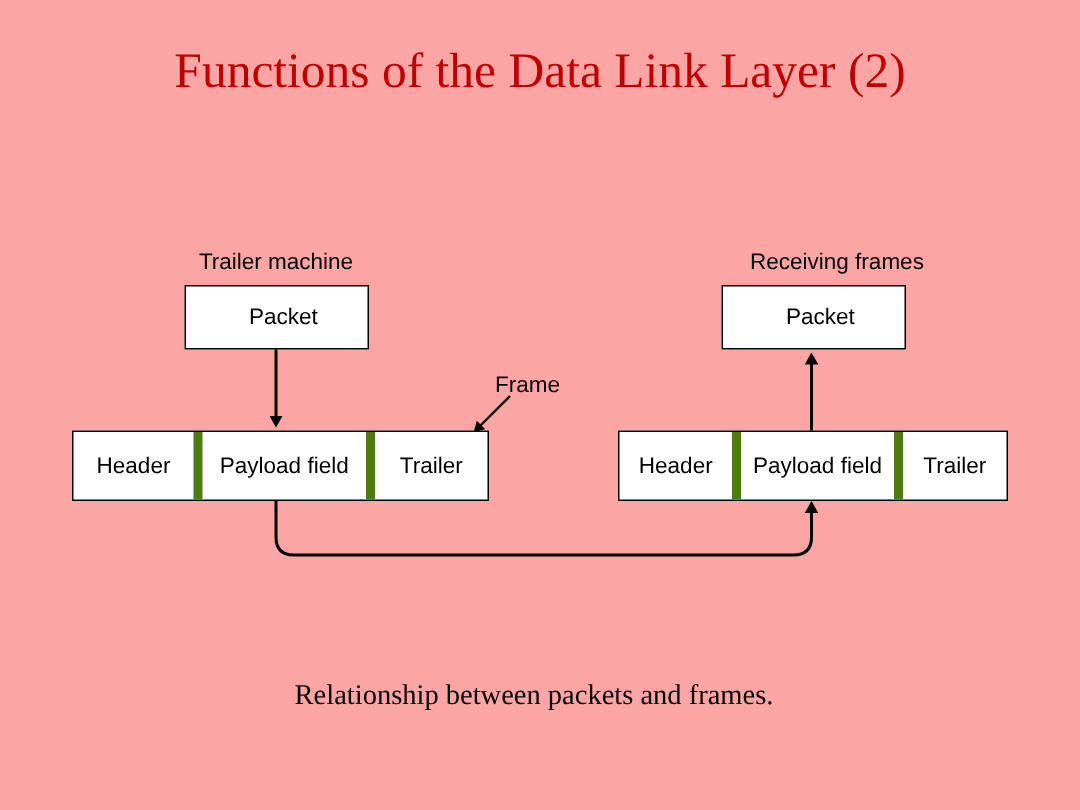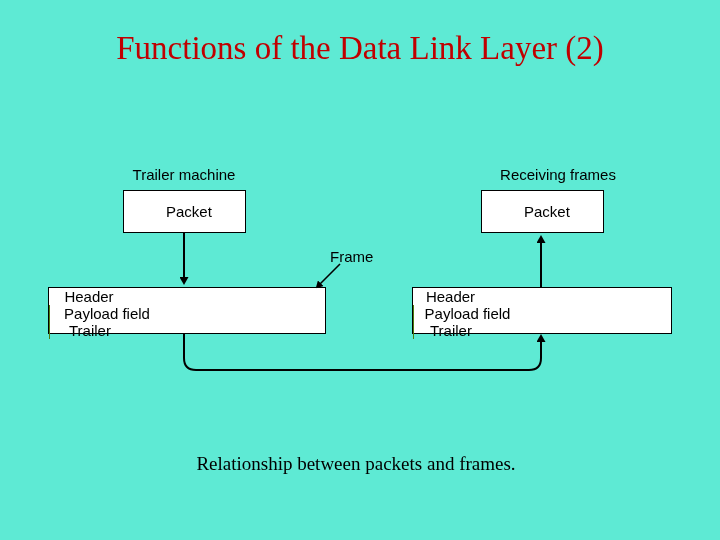--- a/index.html
+++ b/index.html
@@ -4,21 +4,21 @@
 <style>
   html, body {
     margin: 0;
     padding: 0;
     background: #ffffff;
   }
   #slide {
     position: relative;
     width: 720px;
     height: 540px;
-    background: #5eead4;
+    background: #fca5a5;
     overflow: hidden;
     font-family: "Liberation Serif", serif;
   }
   
   #title {
     position: absolute;
     left: 0;
     top: 28px;
     width: 720px;
     text-align: center;
@@ -64,34 +64,33 @@
     justify-content: flex-start;
     box-sizing: border-box;
     padding-left: 42px;
   }
   .frame-row {
     position: absolute;
     border: 1px solid #000000;
     background: #ffffff;
     display: flex;
     box-sizing: border-box;
-    flex-direction: column;
   }
   .frame-cell {
     font-family: "Liberation Sans", sans-serif;
     font-size: 15px;
     color: #000000;
     display: flex;
     align-items: center;
     justify-content: center;
     box-sizing: border-box;
     height: 100%;
   }
   .frame-cell + .frame-cell {
-    border-left: 1px solid #4d7c0f;
+    border-left: 6px solid #4d7c0f;
   }
   svg.overlay {
     position: absolute;
     left: 0;
     top: 0;
     width: 720px;
     height: 540px;
     pointer-events: none;
   }
   

